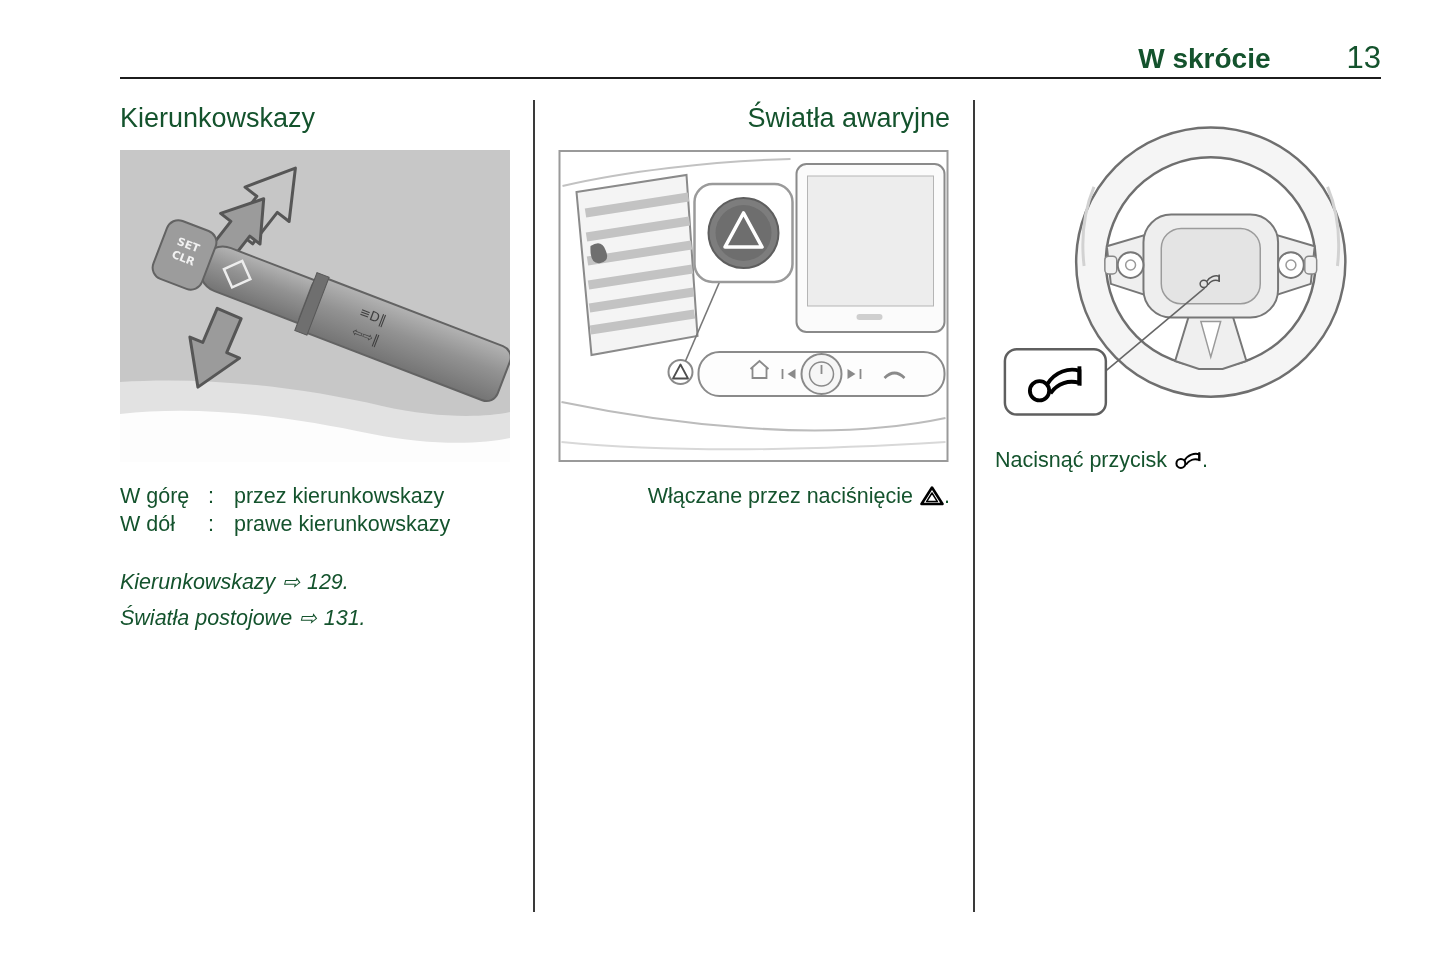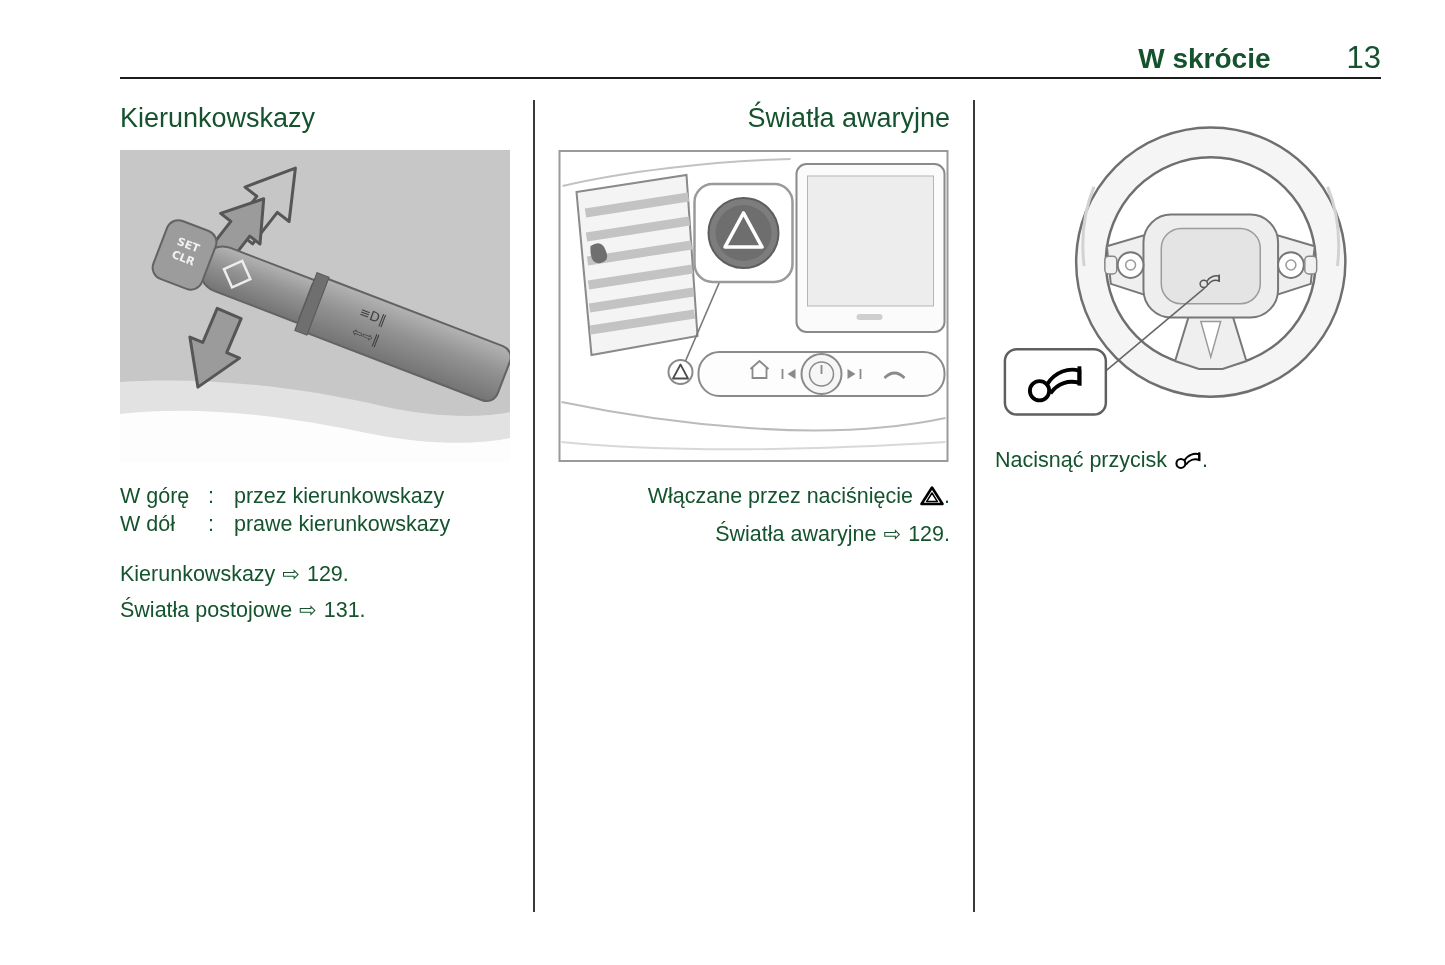--- a/index.html
+++ b/index.html
@@ -19,21 +19,21 @@
   
   .col{position:absolute;top:100px;}
   .col1{left:120px;width:390px;}
   .col2{left:557px;width:393px;text-align:right;}
   .col3{left:995px;width:386px;}
   .col h2{margin:0;font-size:27px;font-weight:400;line-height:36px;}
   .illus{margin-top:14px;width:100%;height:312px;}
   .illus svg{display:block;width:100%;height:100%;}
   .textblock{margin-top:20px;font-size:21.5px;line-height:28px;}
   .defrow{display:grid;grid-template-columns:88px 26px 1fr;}
-  .refs{margin-top:22px;}
+  .refs{margin-top:30px;font-style:italic;}
   .refline{margin:0 0 8px 0;}
   .refarrow{margin:0 7px;font-size:21px;}
   .pline{margin:0 0 10px 0;}
   .sym{display:inline-block;margin-left:7px;}
   .sym svg{vertical-align:-3px;display:inline-block;}
 </style>
 </head>
 <body>
 
 <div class="page">
@@ -165,23 +165,20 @@
       </svg>
     </div>
 
     <div class="textblock">
       <p class="pline">
         <span>Włączane przez naciśnięcie</span><span class="sym"><svg width="24" height="21" viewBox="0 0 24 21">
               <polygon points="12,2.5 22.5,19 1.5,19" fill="none" stroke="#000" stroke-width="2.6" stroke-linejoin="round"></polygon>
               <polygon points="12,8 17.4,16.6 6.6,16.6" fill="none" stroke="#000" stroke-width="1.5" stroke-linejoin="round"></polygon>
             </svg></span><span>.</span>
       </p>
-      <p class="refline">
-        <span>Światła awaryjne</span><span class="refarrow">⇨</span><span>129.</span>
-      </p>
     </div>
   </div>
 
   <div class="col col3">
 
     <div class="illus">
       <svg viewBox="0 0 390 312" xmlns="http://www.w3.org/2000/svg">
         <g>
           <circle cx="218" cy="148" r="136" fill="#f5f5f5" stroke="#6f6f6f" stroke-width="2.5"></circle>
           <circle cx="218" cy="148" r="106" fill="#ffffff" stroke="#6f6f6f" stroke-width="2.5"></circle>

